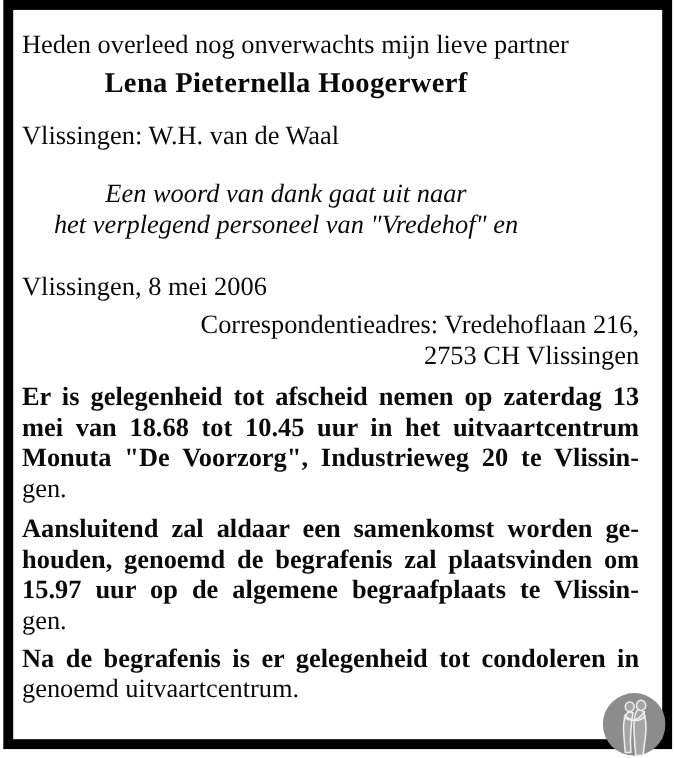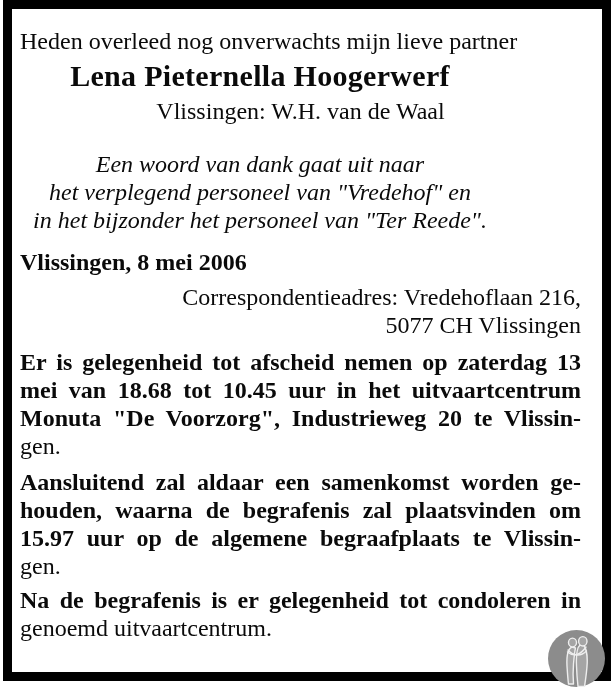--- a/index.html
+++ b/index.html
@@ -27,25 +27,25 @@
   .content {
     position: absolute;
     left: 20px; top: 9px;
     width: 561px;
     z-index: 3;
     font-size: 24px;
     line-height: 28px;
   }
   .intro   { margin-top: 18px; text-align: left; }
   .narrow  { width: 480px; text-align: center; }
-  .name    { margin-top: 4px; font-size: 30px; font-weight: bold; line-height: 34px; letter-spacing: 0.3px; }
+  .name    { margin-top: 4px; font-size: 26px; font-weight: bold; line-height: 34px; letter-spacing: 0.3px; }
   .age     { margin-top: 4px; }
-  .sig     { margin-top: 4px; text-align: center; }
+  .sig     { margin-top: 17px; text-align: left; }
   .thanks  { margin-top: 25px; font-style: italic; }
-  .dateline{ margin-top: 14px; font-weight: bold; }
+  .dateline{ margin-top: 28px; }
   .corr    { margin-top: 7px; text-align: right; }
   .corr-l2 { padding-left: 227px; }
   .para .jline { text-align: justify; text-align-last: justify; font-weight: bold; }
   .p1 { margin-top: 9px; }
   .p2 { margin-top: 8px; }
   .p3 { margin-top: 6px; }
 </style>
 </head>
 <body>
 
@@ -71,43 +71,42 @@
 
   <div class="narrow">
     <div class="name">Lena Pieternella Hoogerwerf</div>
   </div>
 
   <div class="sig">Vlissingen: W.H. van de Waal</div>
 
   <div class="narrow thanks">
     <div>Een woord van dank gaat uit naar</div>
     <div>het verplegend personeel van "Vredehof" en</div>
-    <div>in het bijzonder het personeel van "Ter Reede".</div>
   </div>
 
   <div class="dateline">Vlissingen, 8 mei 2006</div>
 
   <div class="corr">
     <div class="corr-l1">
       <span>Correspondentieadres:</span>
       <span>Vredehoflaan 216,</span>
     </div>
-    <div class="corr-l2">5077 CH Vlissingen</div>
+    <div class="corr-l2">2753 CH Vlissingen</div>
   </div>
 
   <div class="para p1">
     <div class="jline">Er is gelegenheid tot afscheid nemen op zaterdag 13</div>
     <div class="jline">mei van 18.68 tot 10.45 uur in het uitvaartcentrum</div>
     <div class="jline">Monuta "De Voorzorg", Industrieweg 20 te Vlissin-</div>
     <div class="lline">gen.</div>
   </div>
 
   <div class="para p2">
     <div class="jline">Aansluitend zal aldaar een samenkomst worden ge-</div>
-    <div class="jline">houden, waarna de begrafenis zal plaatsvinden om</div>
+    <div class="jline">houden, genoemd de begrafenis zal plaatsvinden om</div>
     <div class="jline">15.97 uur op de algemene begraafplaats te Vlissin-</div>
     <div class="lline">gen.</div>
   </div>
 
   <div class="para p3">
     <div class="jline">Na de begrafenis is er gelegenheid tot condoleren in</div>
     <div class="lline">genoemd uitvaartcentrum.</div>
   </div>
 
 </div>

